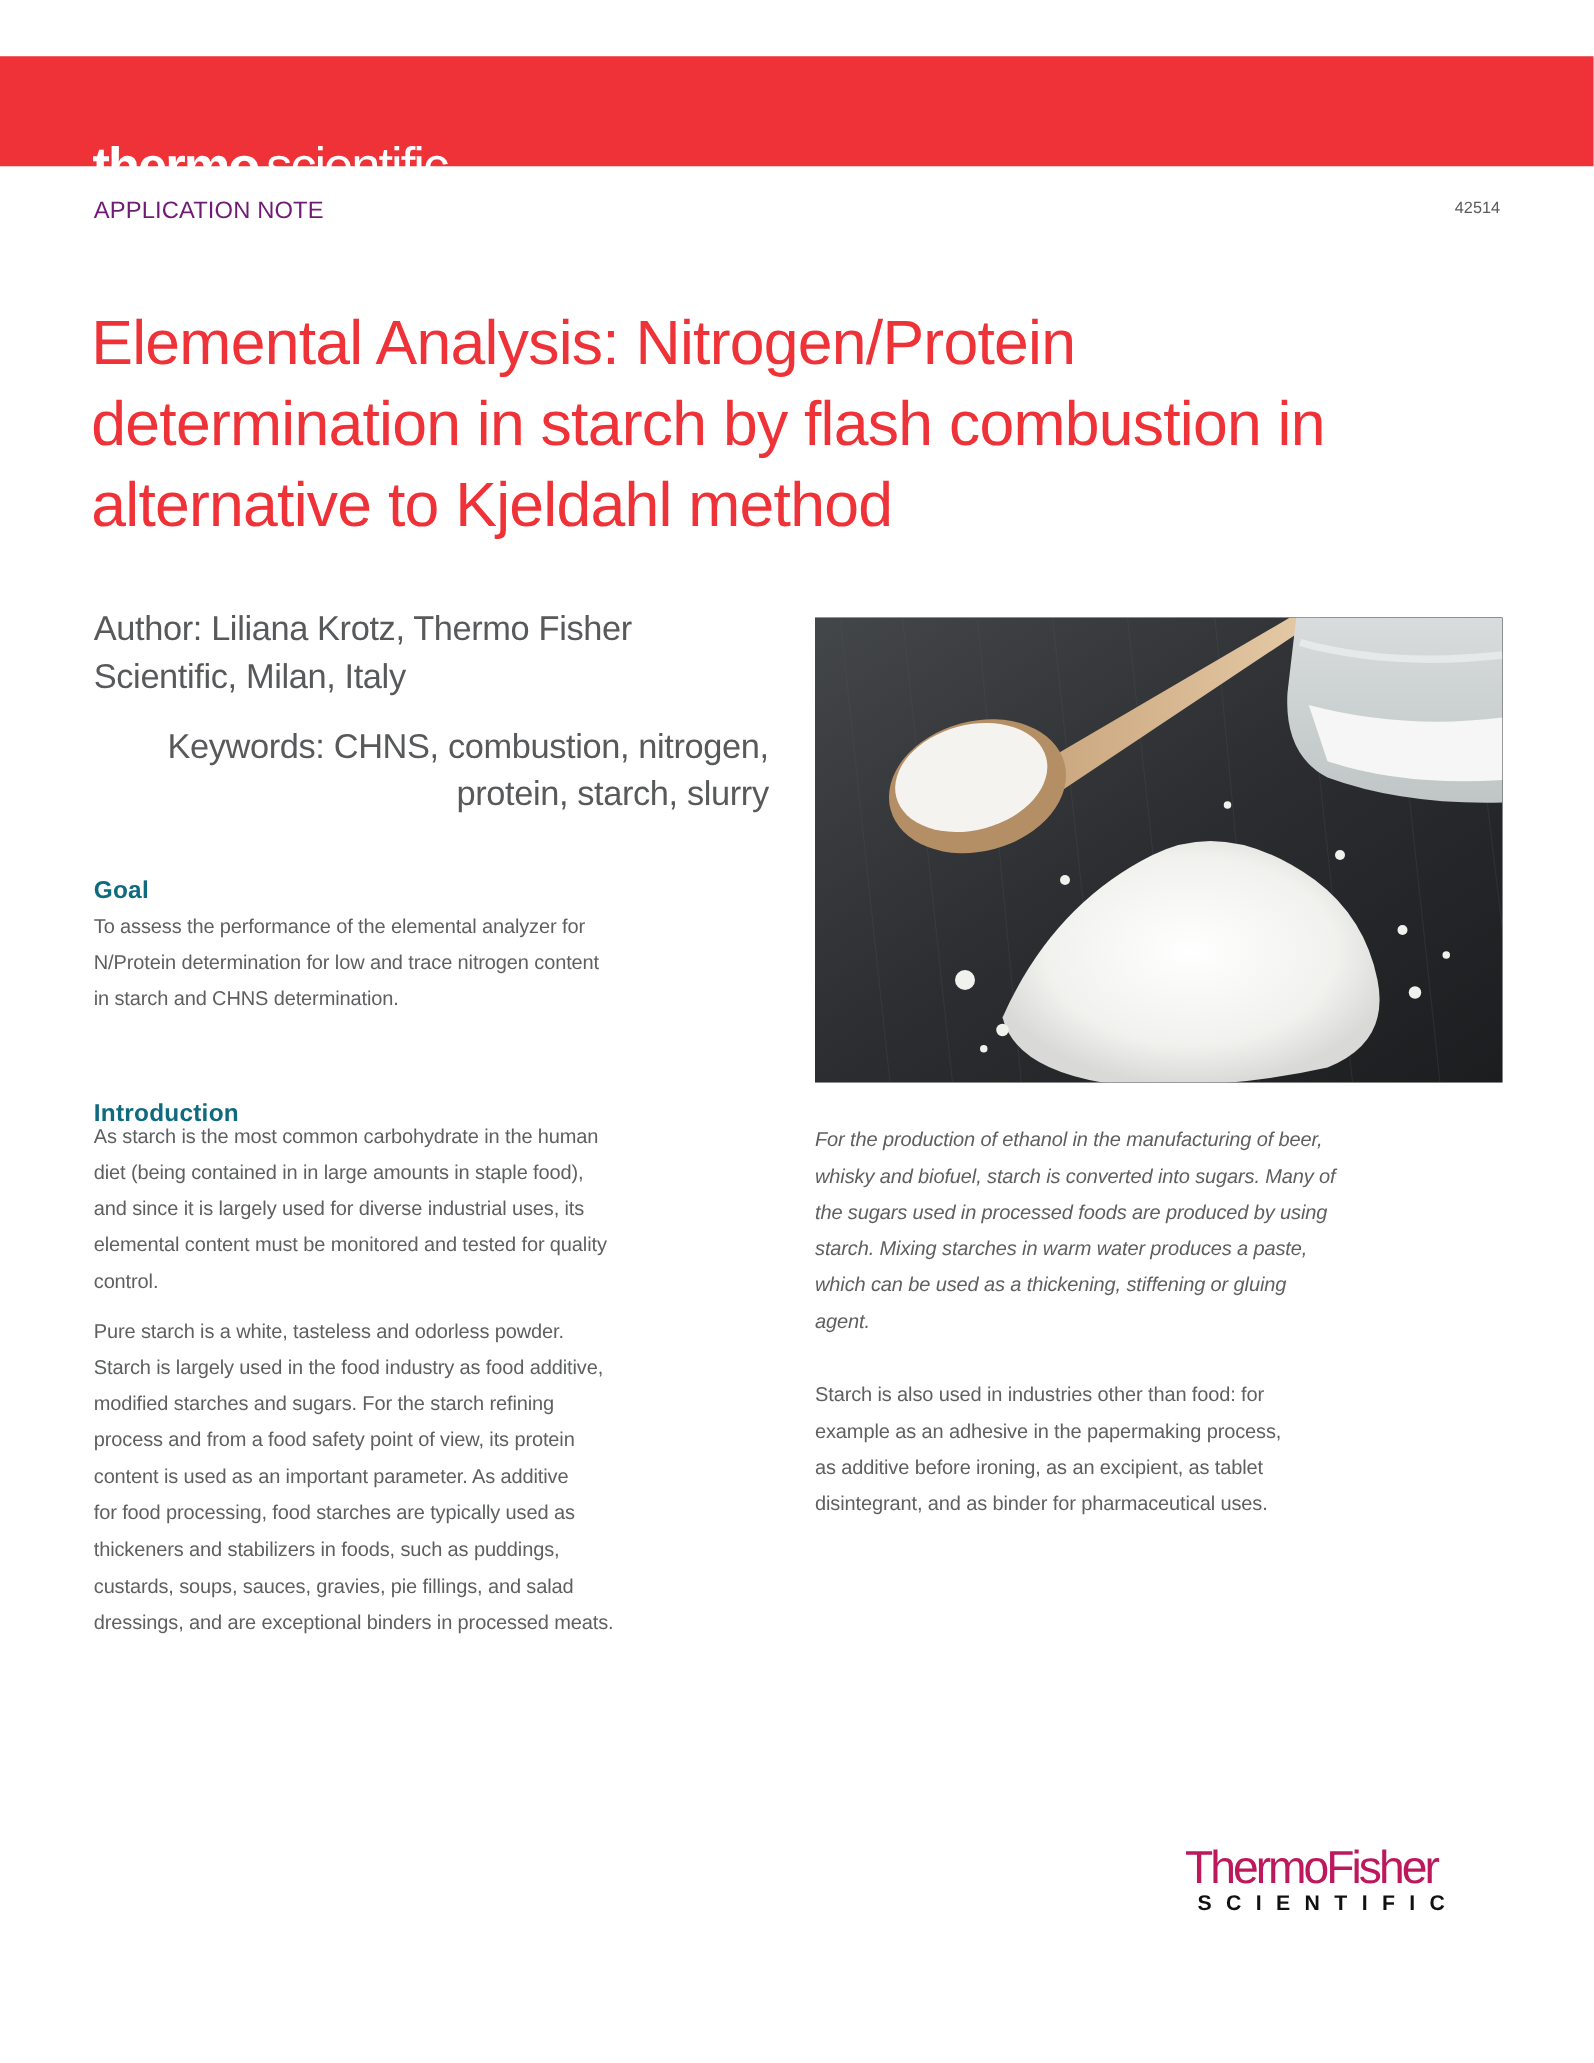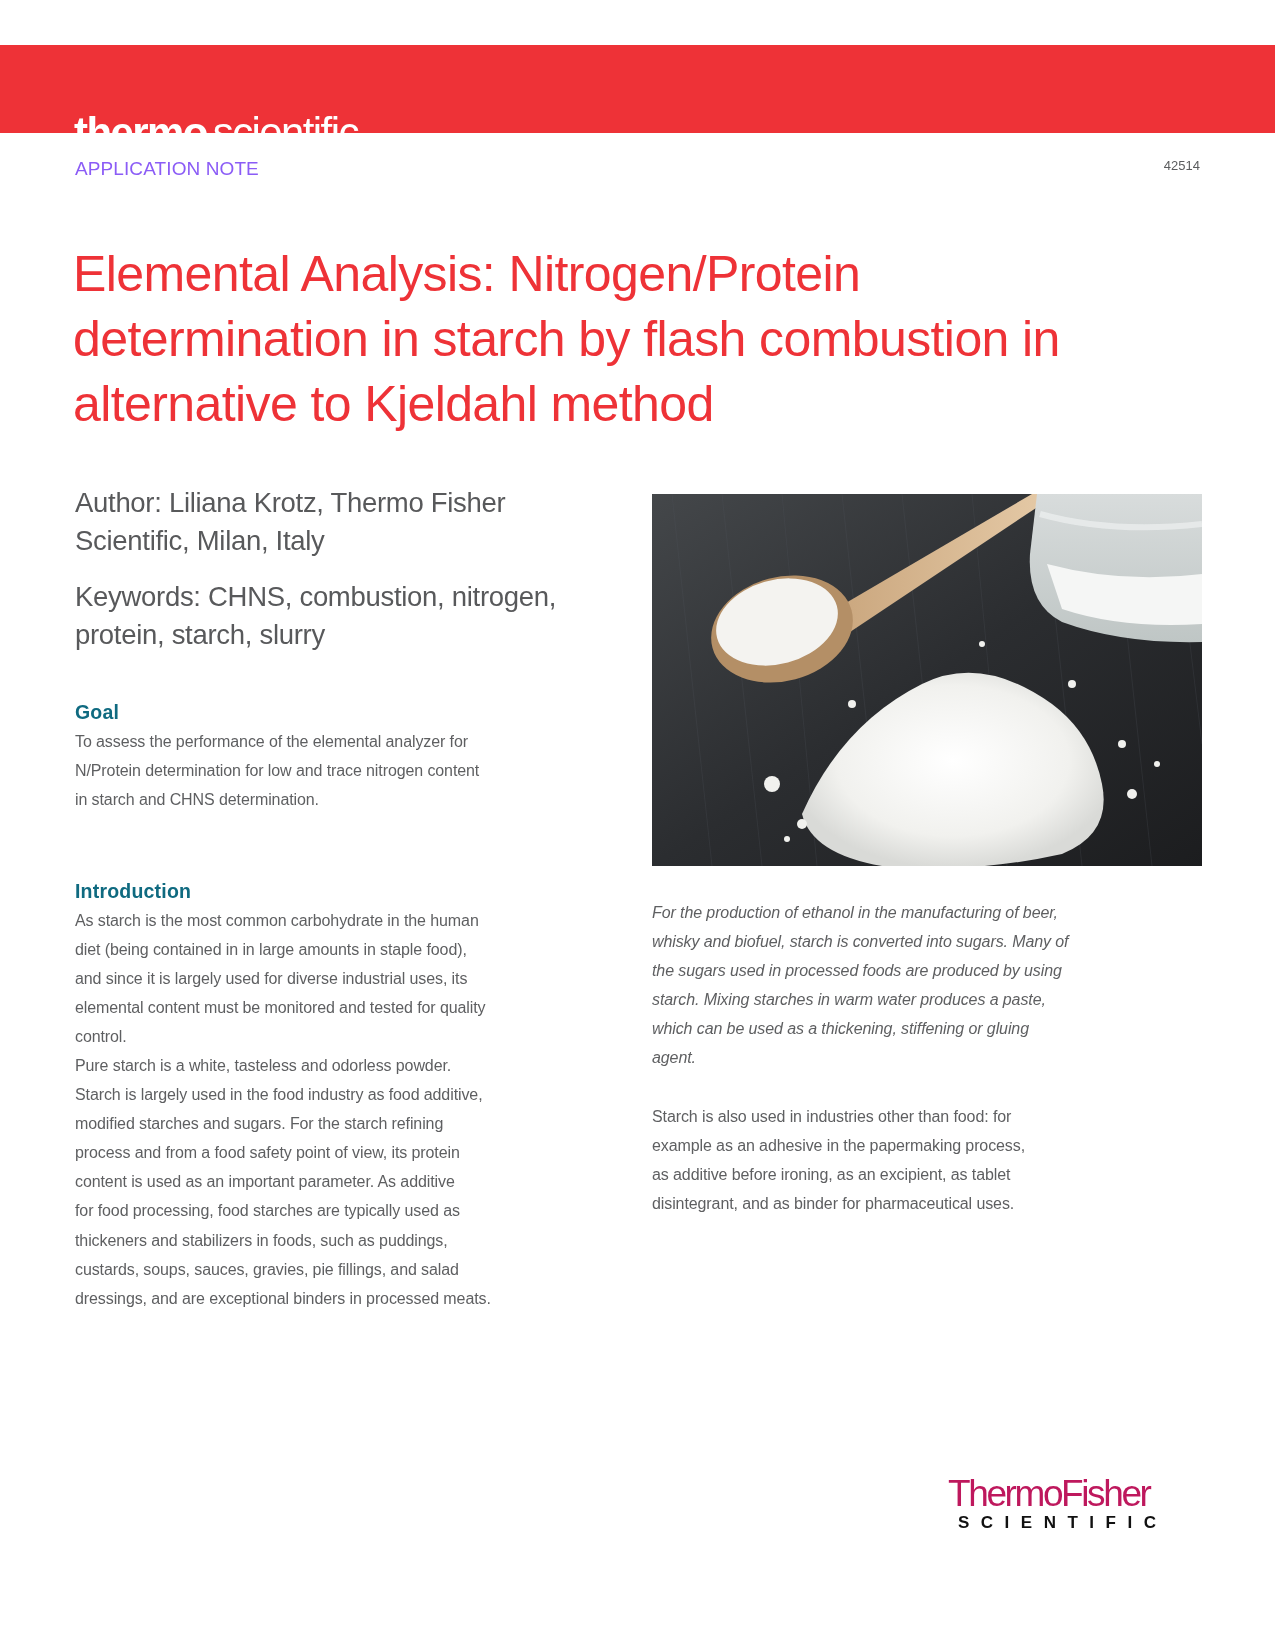--- a/index.html
+++ b/index.html
@@ -2,38 +2,38 @@
 <html><head>
 <meta charset="utf-8">
 <style>
   html, body { margin: 0; padding: 0; background: #ffffff; }
   body { width: 1275px; height: 1650px; position: relative; overflow: hidden;
          font-family: "Liberation Sans", "DejaVu Sans", sans-serif; color: #58595b; }
   .band { position: absolute; left: 0; top: 45px; width: 1275px; height: 88px; background: #ee3237; }
   .brand { position: absolute; left: 74px; top: 64px; color: #fff; font-size: 42px; letter-spacing: -1.6px; line-height: 50px; white-space: nowrap; margin-top: 44px; }
   .brand .b1 { font-weight: bold; }
   .brand .b2 { font-weight: normal; margin-left: 6px; }
-  .appnote { position: absolute; left: 75px; top: 158px; font-size: 19px; color: #8b5cf6; letter-spacing: 0.1px; }
+  .appnote { position: absolute; left: 75px; top: 158px; font-size: 19px; color: #701a75; letter-spacing: 0.1px; }
   .docnum { position: absolute; right: 75px; top: 158px; font-size: 13px; color: #5b5c5e; }
   .title { position: absolute; left: 73px; top: 242px; width: 1150px; margin: 0; font-weight: normal;
            font-size: 50px; line-height: 65px; color: #ee3237; letter-spacing: -0.6px; }
   .title span { display: block; white-space: nowrap; }
   .meta { position: absolute; left: 75px; width: 540px; font-size: 27.5px; line-height: 38px; color: #58595b; letter-spacing: -0.3px; }
   .meta span { display: block; white-space: nowrap; }
   .author { top: 484px; }
-  .keywords { top: 578px; }
+  .keywords { top: 578px; text-align: right; }
   .section-h { position: absolute; left: 75px; font-size: 19.5px; font-weight: bold; color: #0f6a80; letter-spacing: 0.2px; line-height: 29px; text-align: center; }
   .goal-h { top: 698px; }
   .intro-h { top: 877px; }
   .para { position: absolute; font-size: 16px; line-height: 29.1px; color: #5e5f61; letter-spacing: -0.1px; }
   .para span { display: block; white-space: nowrap; }
   .left { left: 75px; }
   .right { left: 652px; }
   .goal-p { top: 727px; }
-  .intro-p1 { top: 877px; margin-top: 29px; }
+  .intro-p1 { top: 877px; margin-top: 18px; }
   .intro-p2 { top: 1051px; }
   .right-p1 { top: 898px; font-style: italic; }
   .right-p2 { top: 1102px; }
   .photo { position: absolute; left: 652px; top: 494px; width: 550px; height: 372px; overflow: hidden;
            background: linear-gradient(100deg, #3a3d40 0%, #2a2c2f 45%, #1f2123 100%); }
   .photo svg { display: block; }
   .tf-logo { position: absolute; left: 948px; top: 1476px; width: 255px; height: 60px; }
   .tf-logo .tf1 { color: #be185d; font-weight: normal; font-size: 37px; letter-spacing: -2.4px; line-height: 36px; white-space: nowrap; }
   .tf-logo .tf2 { color: #111; font-weight: bold; font-size: 17px; letter-spacing: 11.5px; line-height: 22px; margin-left: 10px; white-space: nowrap; }
 </style>

